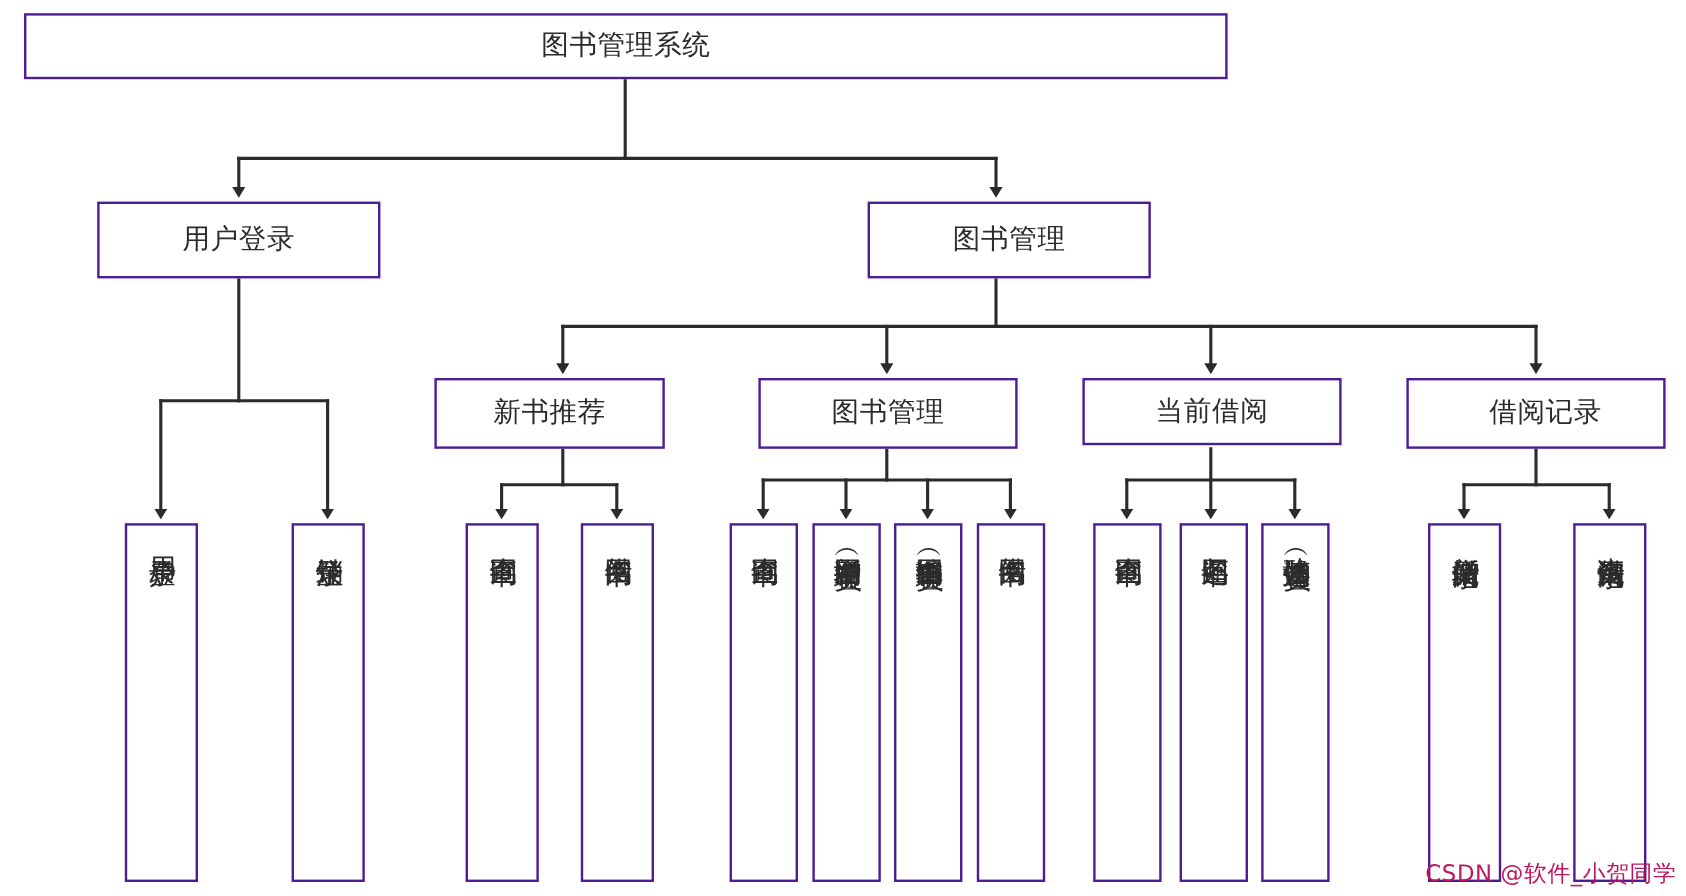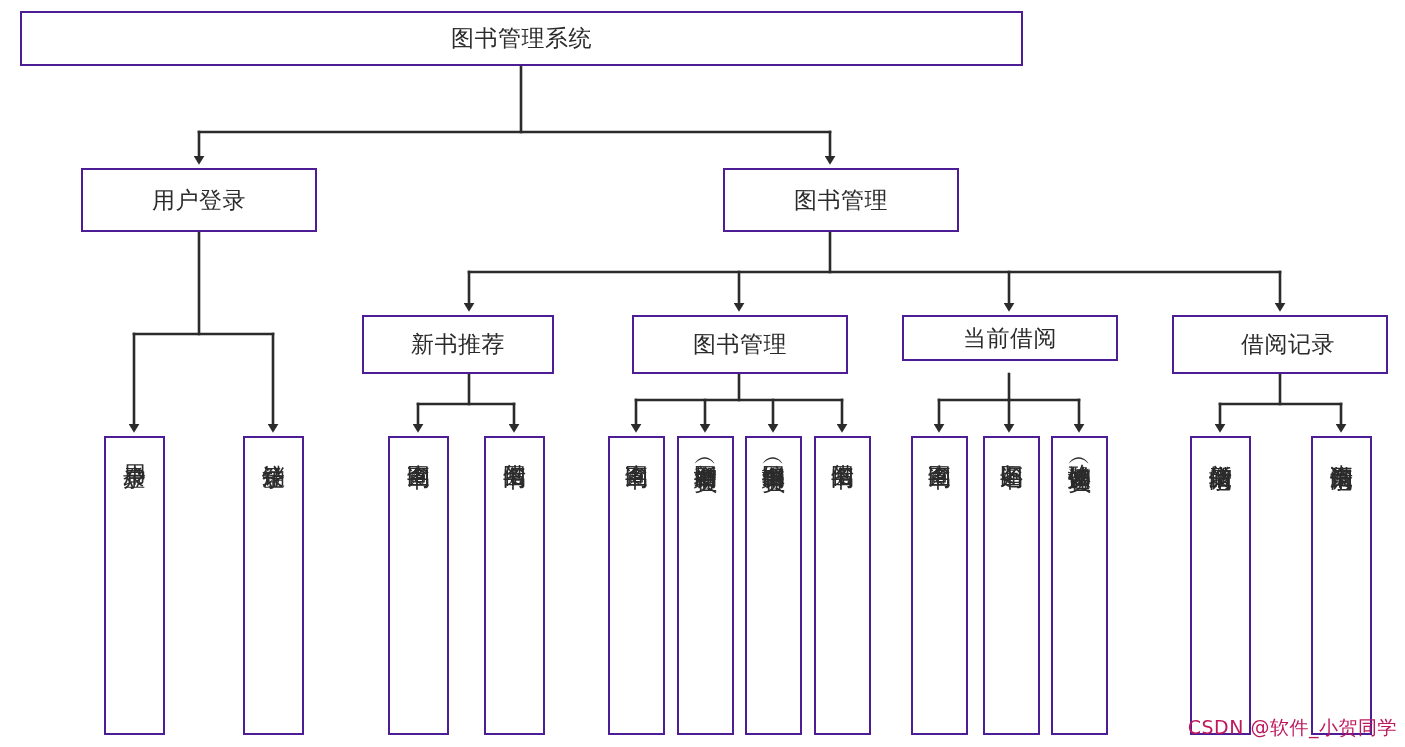--- a/index.html
+++ b/index.html
@@ -119,21 +119,21 @@
     </g>
   </svg>
 
   <div class="node horiz" style="left: 20px; top: 11px; width: 1003px; height: 55px;">图书管理系统</div>
 
   <div class="node horiz" style="left: 81px; top: 168px; width: 236px; height: 64px;">用户登录</div>
   <div class="node horiz" style="left: 711px; top: 168px; width: 236px; height: 64px; margin-left: 12px;">图书管理</div>
 
   <div class="node horiz" style="left: 362px; top: 315px; width: 192px; height: 59px;">新书推荐</div>
   <div class="node horiz" style="left: 632px; top: 315px; width: 216px; height: 59px;">图书管理</div>
-  <div class="node horiz" style="left: 902px; top: 315px; width: 216px; height: 46px;">当前借阅</div>
+  <div class="node horiz" style="left: 902px; top: 315px; width: 216px; height: 56px;">当前借阅</div>
   <div class="node horiz" style="left: 1172px; top: 315px; width: 216px; height: 59px; padding-left: 16px;">借阅记录</div>
 
   <div class="node vert" style="left: 104px; top: 436px; width: 61px; height: 299px;">
     <span class="vlabel">用户登录</span>
     </div>
   <div class="node vert" style="left: 243px; top: 436px; width: 61px; height: 299px;">
     <span class="vlabel">注销登录</span>
     </div>
   <div class="node vert" style="left: 388px; top: 436px; width: 61px; height: 299px;">
     <span class="vlabel">查询图书</span>

